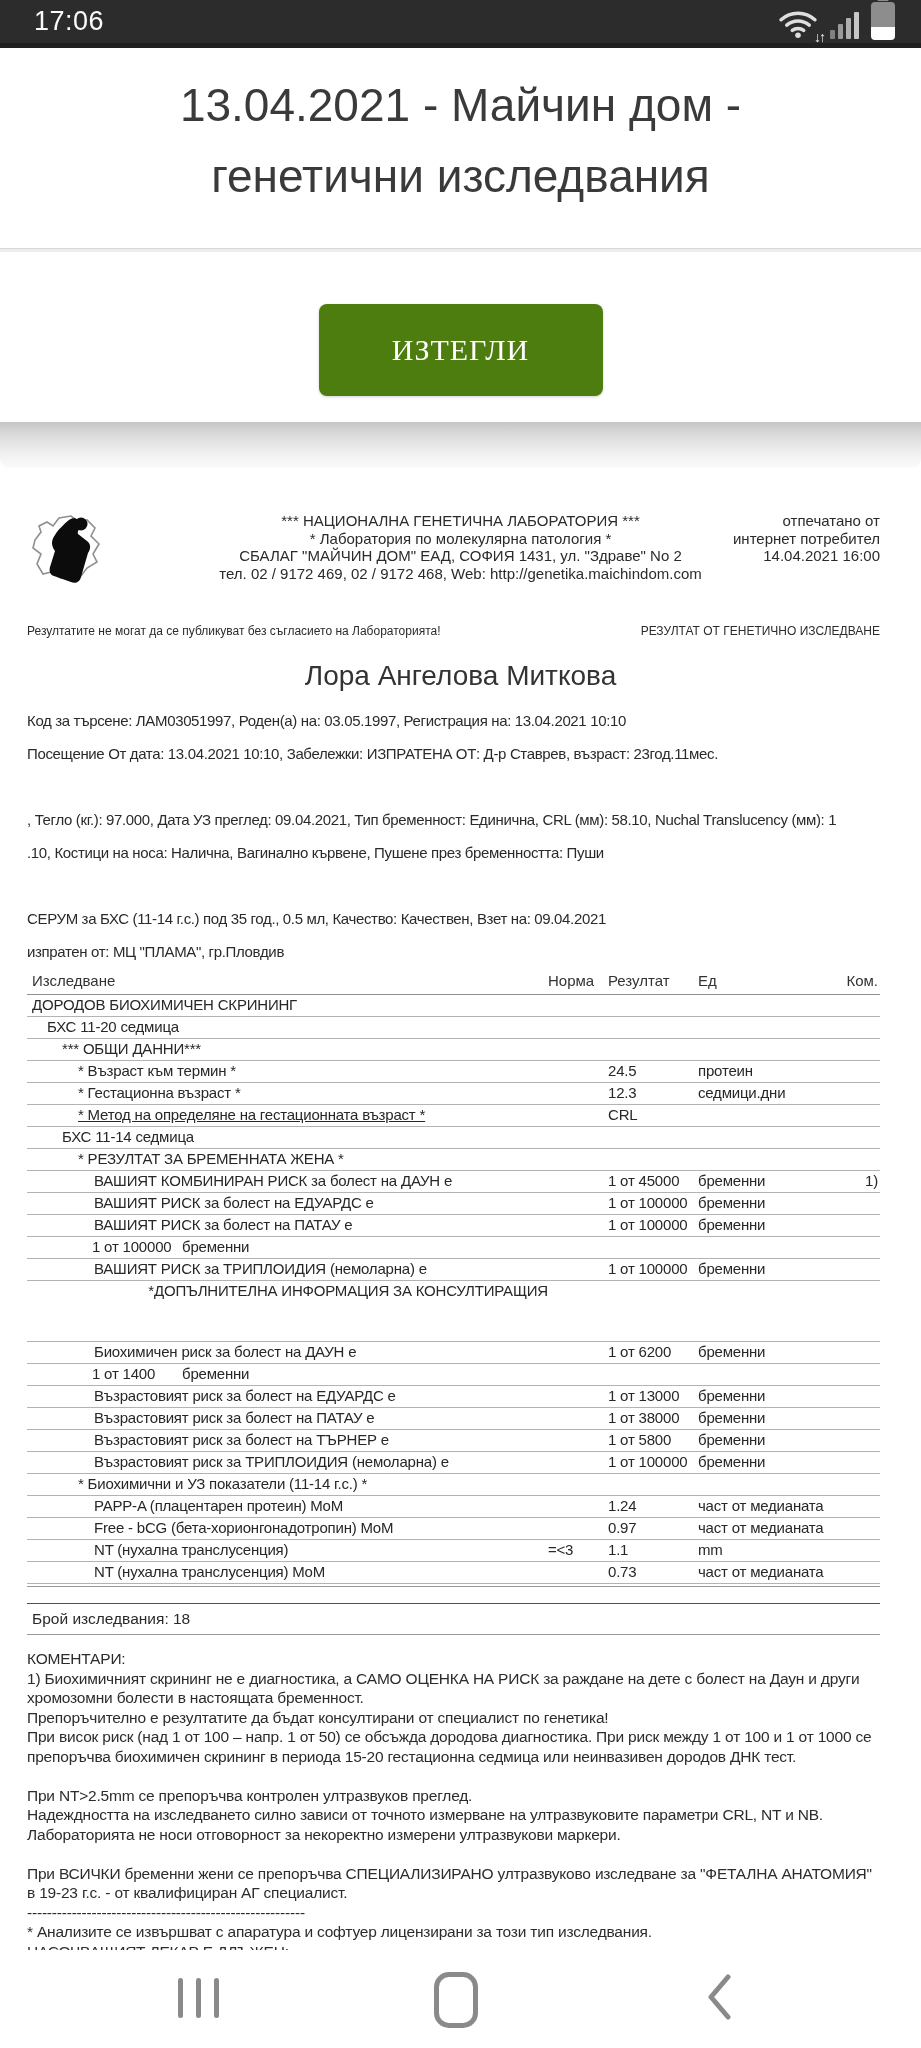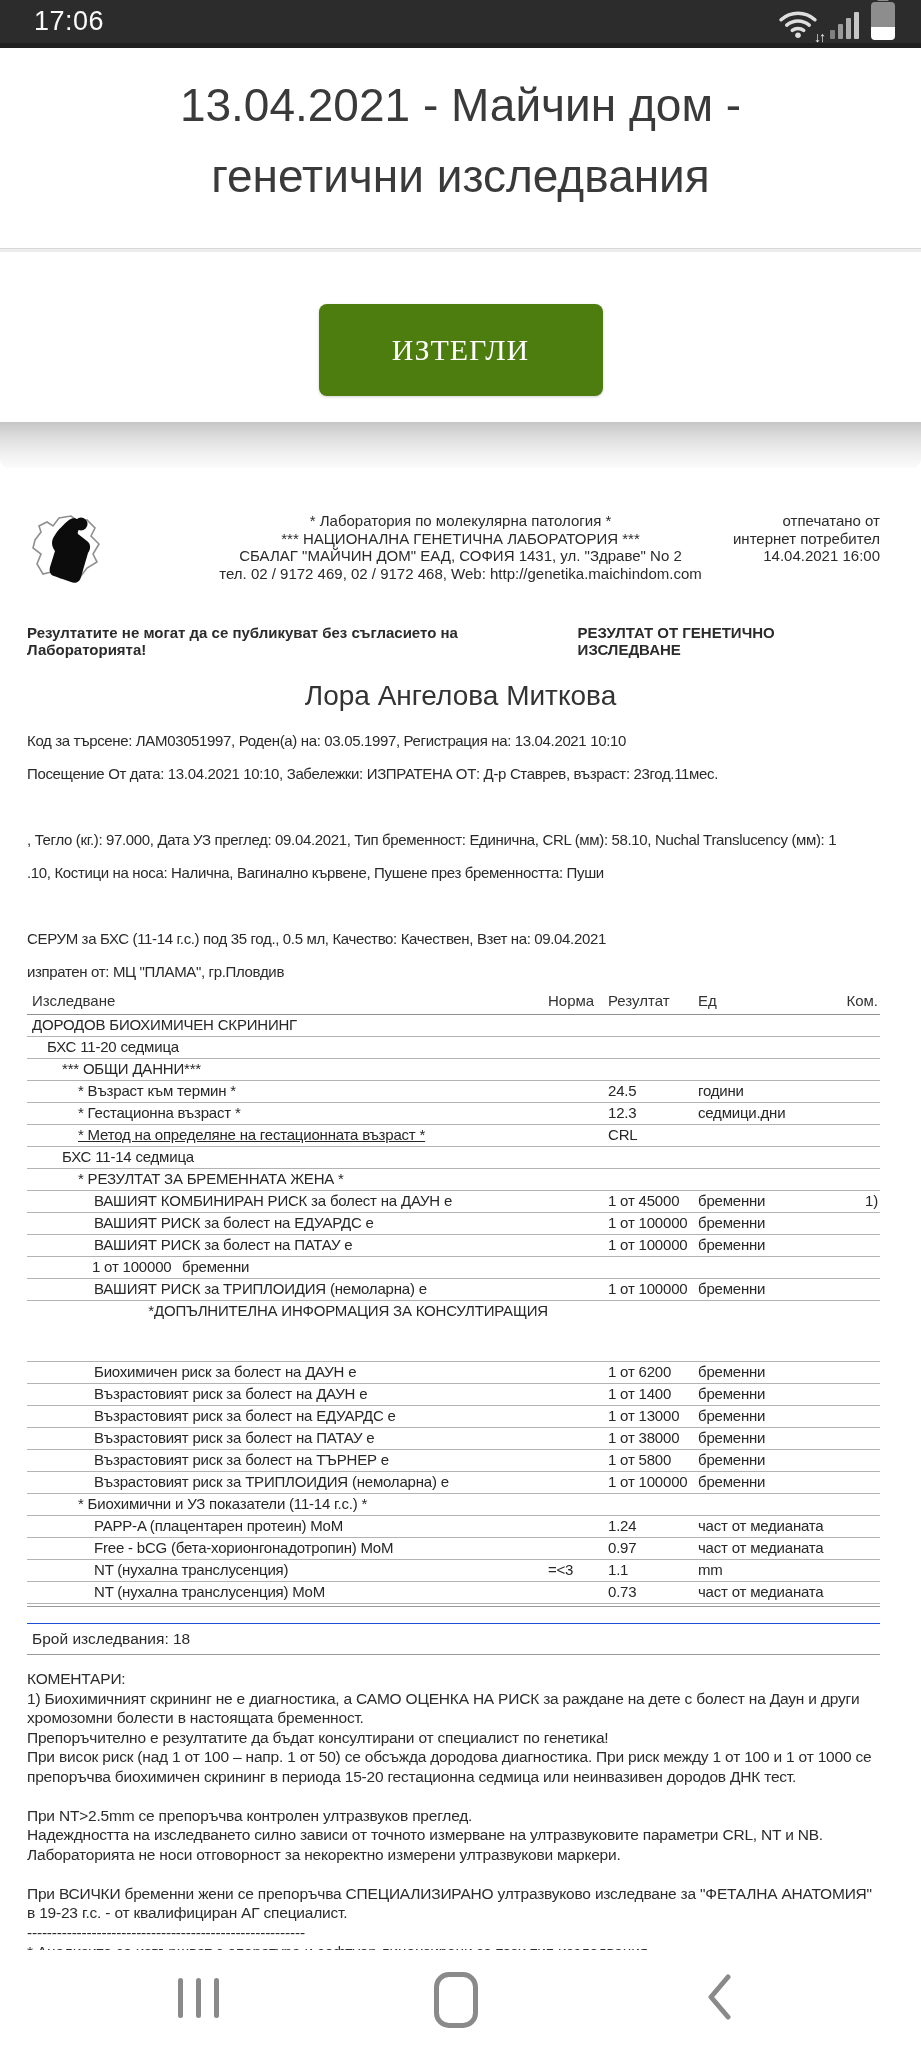--- a/index.html
+++ b/index.html
@@ -44,21 +44,21 @@
     background:linear-gradient(180deg,#c6c6c6 0,#dddddd 32%,#f0f0f0 68%,#fbfbfb 100%);
   }
   
   .doc{color:#2e2e2e;}
   .doc-header{position:relative;margin-top:42px;height:100px;}
   .doc-logo{position:absolute;left:25px;top:0px;}
   .hdr-center{padding-top:2px;text-align:center;font-size:15px;line-height:17.5px;color:#2b2b2b;}
   .hdr-right{position:absolute;right:41px;top:2px;text-align:right;font-size:15px;line-height:17.5px;color:#2b2b2b;}
   .doc-subline{
     display:flex;justify-content:space-between;margin:14px 41px 0 27px;
-    font-size:15px;color:#2b2b2b;font-weight:bold;
+    font-size:12px;color:#2b2b2b;
   }
   .patient-name{margin-top:22px;text-align:center;font-size:28px;color:#333;}
   .info-block{margin:12px 41px 0 27px;}
   .info-line{min-height:33px;line-height:33px;font-size:15px;letter-spacing:-.35px;white-space:nowrap;overflow:hidden;color:#2a2a2a;}
   
   .rtable{margin:2px 41px 0 27px;border-bottom:1px solid #9a9a9a;padding-bottom:2px;}
   .thead{display:flex;font-size:15px;color:#333;padding:2px 0 5px 5px;border-bottom:1px solid #8f8f8f;}
   .trow{display:flex;align-items:baseline;min-height:20px;padding:1px 0 0 5px;
     border-bottom:1px solid #b3b3b3;font-size:15px;letter-spacing:-.2px;color:#272727;}
   .trow.no-line{border-bottom:none;text-align:right;}
@@ -121,22 +121,22 @@
     <div class="doc-logo">
       <svg width="82" height="74" viewBox="0 0 82 74">
         <path d="M10 30 L16 22 L14 16 L22 12 L28 16 L34 8 L46 6 L54 12 L62 10 L70 18 L66 26 L74 34 L68 44 L72 52 L62 58 L56 66 L44 64 L36 68 L26 62 L18 64 L12 54 L16 44 L8 38 Z" fill="none" stroke="#8f8f8f" stroke-width="1.6"></path>
         <path d="M44 10 c5 -4 11 -1 11 5 c0 4 -3 6 -2 9 l9 7 c4 3 4 8 1 12 l-7 24 c-1 5 -6 7 -10 5 l-17 -6 c-4 -1 -5 -5 -4 -9 l5 -16 c-4 -5 -4 -11 0 -16 c3 -5 9 -11 14 -15 z" fill="#0c0c0c"></path>
         <circle cx="56" cy="14" r="6.5" fill="#0c0c0c"></circle>
         <path d="M52 26 c6 2 9 7 8 13 l-3 14 c-1 4 -5 6 -9 4 l-6 -3 4 -26 z" fill="#0c0c0c"></path>
       </svg>
     </div>
     <div class="hdr-center">
 
-    <div class="hdr-line">* Лаборатория по молекулярна патология *</div>
-        <div class="hdr-line">*** НАЦИОНАЛНА ГЕНЕТИЧНА ЛАБОРАТОРИЯ ***</div>
+    <div class="hdr-line">*** НАЦИОНАЛНА ГЕНЕТИЧНА ЛАБОРАТОРИЯ ***</div>
+        <div class="hdr-line">* Лаборатория по молекулярна патология *</div>
         <div class="hdr-line">СБАЛАГ "МАЙЧИН ДОМ" ЕАД, СОФИЯ 1431, ул. "Здраве" No 2</div>
         <div class="hdr-line">тел. 02 / 9172 469, 02 / 9172 468, Web: http://genetika.maichindom.com</div>
       </div>
     <div class="hdr-right">
 
     <div class="hdr-line">отпечатано от</div>
         <div class="hdr-line">интернет потребител</div>
         <div class="hdr-line">14.04.2021 16:00</div>
       </div>
   </div>
@@ -188,21 +188,21 @@
           <span class="c-label" style="padding-left: 30px;">*** ОБЩИ ДАННИ***</span>
           <span class="c-norm"></span>
           <span class="c-result"></span>
           <span class="c-unit"></span>
           <span class="c-com"></span>
         </div>
         <div class="trow">
           <span class="c-label" style="padding-left: 46px;">* Възраст към термин *</span>
           <span class="c-norm"></span>
           <span class="c-result">24.5</span>
-          <span class="c-unit">години</span>
+          <span class="c-unit">протеин</span>
           <span class="c-com"></span>
         </div>
         <div class="trow">
           <span class="c-label" style="padding-left: 46px;">* Гестационна възраст *</span>
           <span class="c-norm"></span>
           <span class="c-result">12.3</span>
           <span class="c-unit">седмици.дни</span>
           <span class="c-com"></span>
         </div>
         <div class="trow">
@@ -275,21 +275,20 @@
           <span class="c-com"></span>
         </div>
         <div class="trow">
           <span class="c-label" style="padding-left: 62px;">Биохимичен риск за болест на ДАУН е</span>
           <span class="c-norm"></span>
           <span class="c-result">1 от 6200</span>
           <span class="c-unit">бременни</span>
           <span class="c-com"></span>
         </div>
         <div class="trow">
-          <span class="c-label" style="padding-left: 62px;">Възрастовият риск за болест на ДАУН е</span>
           <span class="c-norm"></span>
           <span class="c-result">1 от 1400</span>
           <span class="c-unit">бременни</span>
           <span class="c-com"></span>
         </div>
         <div class="trow">
           <span class="c-label" style="padding-left: 62px;">Възрастовият риск за болест на ЕДУАРДС е</span>
           <span class="c-norm"></span>
           <span class="c-result">1 от 13000</span>
           <span class="c-unit">бременни</span>

